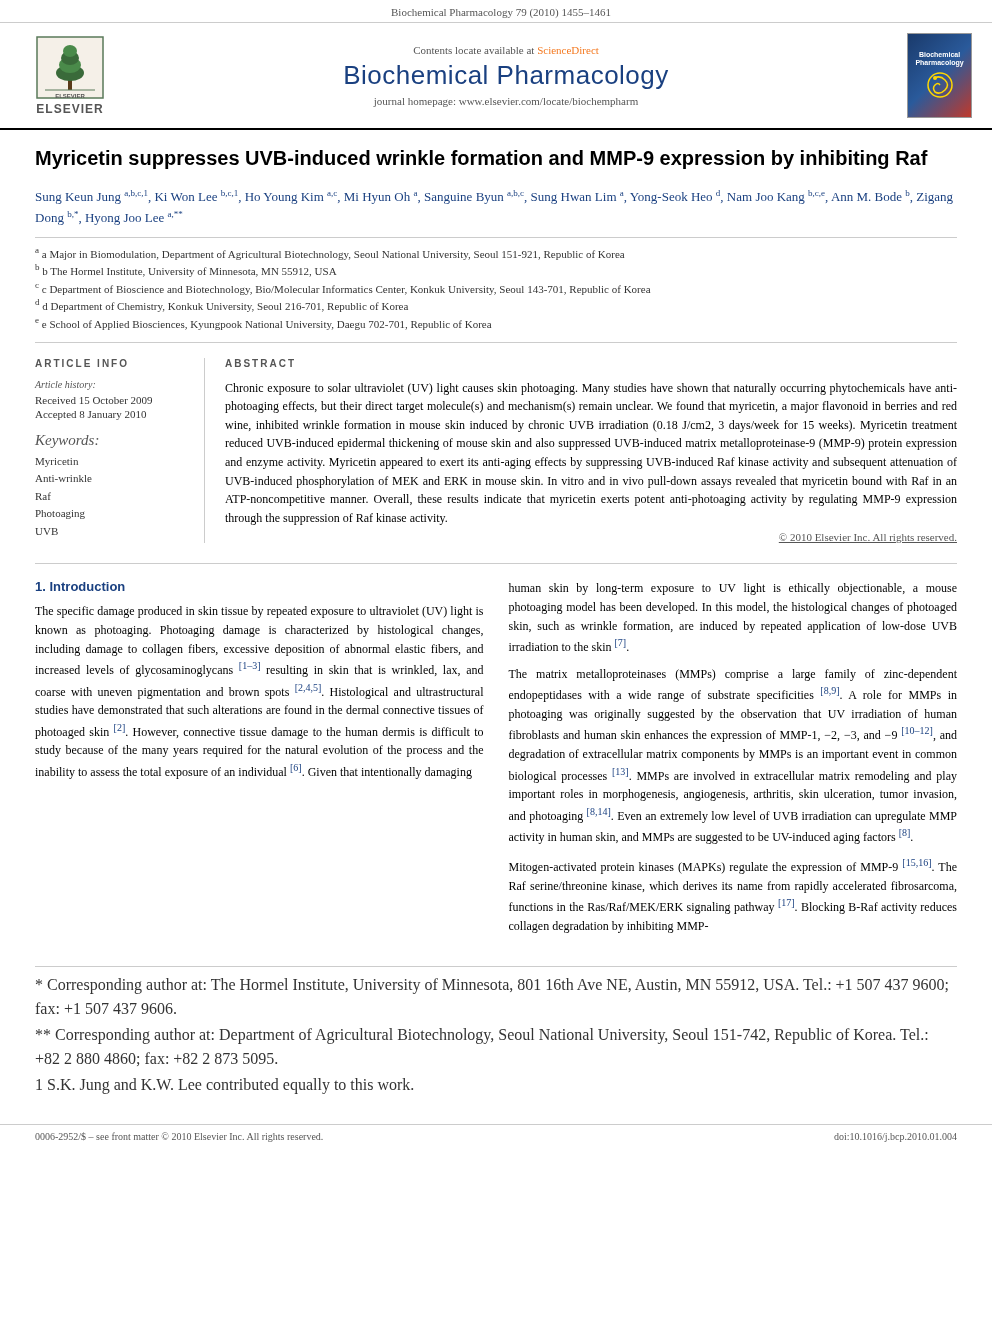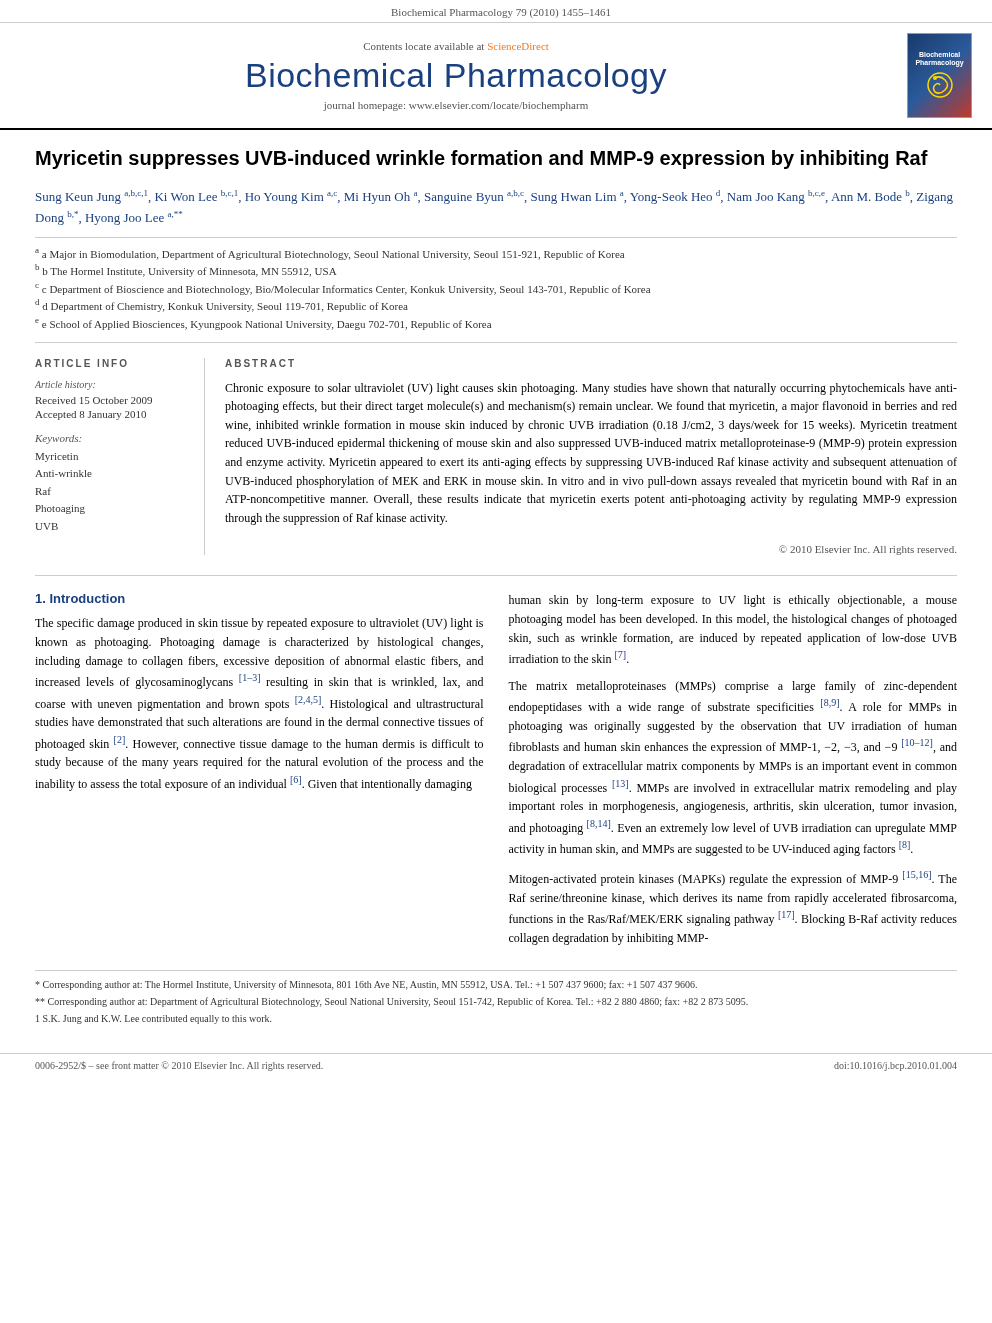--- a/index.html
+++ b/index.html
@@ -41,21 +41,21 @@
       font-size: 11px;
       color: #555;
       margin-bottom: 4px;
     }
     .journal-header .center-info .sciencedirect-line a {
       color: #f47920;
       text-decoration: none;
       font-size: 11px;
     }
     .journal-header .center-info .journal-title {
-      font-size: 34px;
+      font-size: 26px;
       font-weight: normal;
       color: #1a4080;
       font-family: Arial, sans-serif;
       letter-spacing: 0.5px;
       margin-bottom: 4px;
     }
     .journal-header .center-info .homepage-line {
       font-size: 11px;
       color: #555;
     }
@@ -183,21 +183,21 @@
     }
     .article-info-item {
       font-size: 11px;
       color: #333;
       margin-bottom: 2px;
     }
     .keywords-section {
       margin-top: 12px;
     }
     .keywords-title {
-      font-size: 11px;
+      font-size: 15px;
       font-style: italic;
       color: #555;
       margin-bottom: 4px;
     }
     .keyword-item {
       font-size: 11px;
       color: #333;
       line-height: 1.6;
     }
 
@@ -213,22 +213,23 @@
     }
     .abstract-text {
       font-size: 12px;
       line-height: 1.55;
       color: #000;
       text-align: justify;
     }
     .copyright-line {
       font-size: 11px;
       color: #555;
-      margin-top: 16px;
+      margin-top: 4px;
       text-align: right;
+      text-decoration: underline;
     }
 
     
     .section-divider {
       border: none;
       border-top: 1px solid #ccc;
       margin: 15px 0;
     }
 
     
@@ -253,23 +254,23 @@
       text-align: justify;
       color: #000;
     }
     .body-text p {
       margin-bottom: 8px;
     }
 
     
     .footnotes {
       border-top: 1px solid #ccc;
-      margin-top: 15px;
+      margin-top: 23px;
       padding-top: 6px;
-      font-size: 10px;
+      font-size: 16px;
       color: #333;
       line-height: 1.5;
     }
     .footnotes p {
       margin-bottom: 2px;
     }
 
     
     .bottom-bar {
       border-top: 1px solid #ccc;
@@ -293,20 +294,41 @@
   </style>
 </head>
 <body>
 
 <div class="top-bar">
   <span>Biochemical Pharmacology 79 (2010) 1455–1461</span>
 </div>
 
 <div class="journal-header">
 
+  <div class="left-logo">
+    <div class="elsevier-logo">
+
+      <svg class="elsevier-tree" viewBox="0 0 70 65" xmlns="http://www.w3.org/2000/svg">
+
+        <rect x="2" y="2" width="66" height="61" fill="#f5f0e8" stroke="#5a7a5a" stroke-width="1.5"></rect>
+
+        <rect x="33" y="40" width="4" height="15" fill="#5a3a1a"></rect>
+
+        <ellipse cx="35" cy="38" rx="14" ry="8" fill="#3a6a3a"></ellipse>
+        <ellipse cx="35" cy="30" rx="11" ry="8" fill="#4a8a4a"></ellipse>
+        <ellipse cx="35" cy="23" rx="9" ry="7" fill="#3a6a3a"></ellipse>
+        <ellipse cx="35" cy="16" rx="7" ry="6" fill="#4a8a4a"></ellipse>
+
+        <line x1="10" y1="55" x2="60" y2="55" stroke="#5a7a5a" stroke-width="1"></line>
+
+        <text x="35" y="63" text-anchor="middle" font-size="6" font-family="Arial" font-weight="bold" fill="#555">ELSEVIER</text>
+      </svg>
+      <span class="elsevier-text">ELSEVIER</span>
+    </div>
+  </div>
 
   <div class="center-info">
     <div class="sciencedirect-line">
       <span>Contents locate available at</span>
       <a href="#">ScienceDirect</a>
     </div>
     <div class="journal-title">Biochemical Pharmacology</div>
     <div class="homepage-line">journal homepage: www.elsevier.com/locate/biochempharm</div>
   </div>
 
@@ -328,21 +350,21 @@
 
   <div class="authors">
     Sung Keun Jung <sup>a,b,c,1</sup>, Ki Won Lee <sup>b,c,1</sup>, Ho Young Kim <sup>a,c</sup>, Mi Hyun Oh <sup>a</sup>, Sanguine Byun <sup>a,b,c</sup>,
     Sung Hwan Lim <sup>a</sup>, Yong-Seok Heo <sup>d</sup>, Nam Joo Kang <sup>b,c,e</sup>, Ann M. Bode <sup>b</sup>, Zigang Dong <sup>b,*</sup>, Hyong Joo Lee <sup>a,**</sup>
   </div>
 
   <div class="affiliations">
     <div><sup>a</sup> <span>a Major in Biomodulation, Department of Agricultural Biotechnology, Seoul National University, Seoul 151-921, Republic of Korea</span></div>
     <div><sup>b</sup> <span>b The Hormel Institute, University of Minnesota, MN 55912, USA</span></div>
     <div><sup>c</sup> <span>c Department of Bioscience and Biotechnology, Bio/Molecular Informatics Center, Konkuk University, Seoul 143-701, Republic of Korea</span></div>
-    <div><sup>d</sup> <span>d Department of Chemistry, Konkuk University, Seoul 119-701, Republic of Korea</span></div>
+    <div><sup>d</sup> <span>d Department of Chemistry, Konkuk University, Seoul 216-701, Republic of Korea</span></div>
     <div><sup>e</sup> <span>e School of Applied Biosciences, Kyungpook National University, Daegu 702-701, Republic of Korea</span></div>
   </div>
 
   <div class="two-col">
 
     <div class="col-left">
       <div class="article-info-title">ARTICLE INFO</div>
 
       <div class="article-info-subtitle">Article history:</div>
       <div class="article-info-item">Received 15 October 2009</div>

